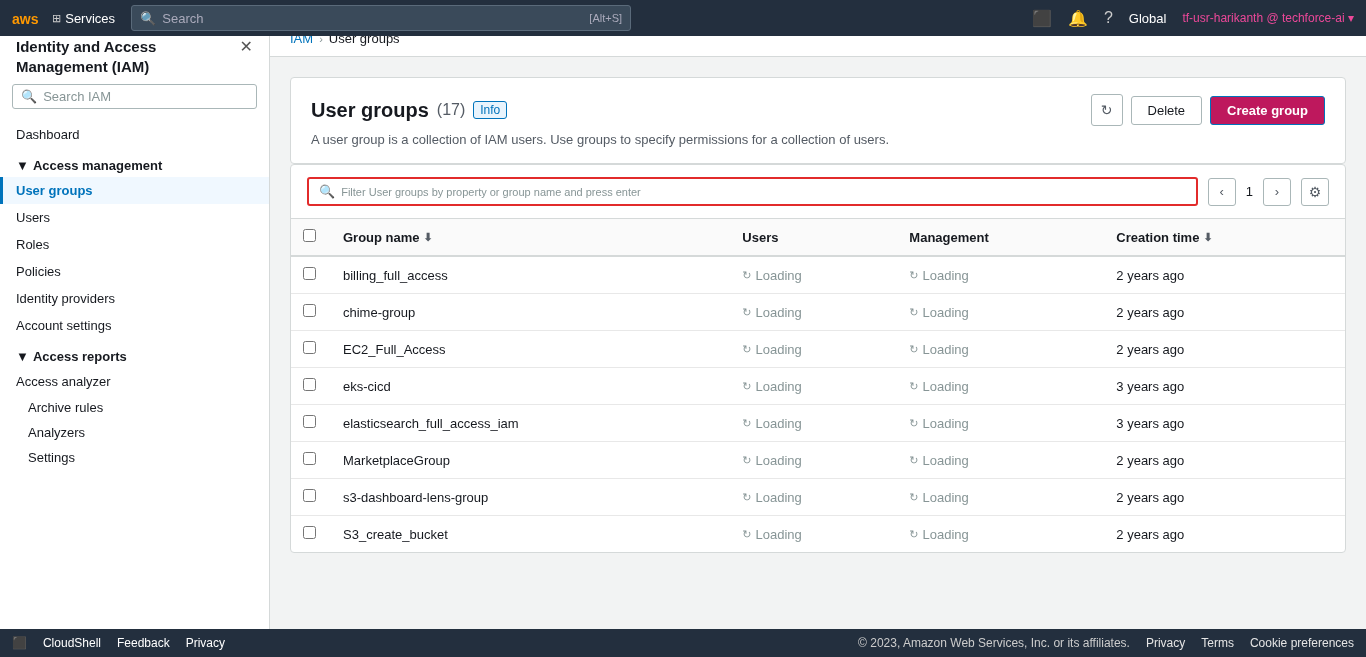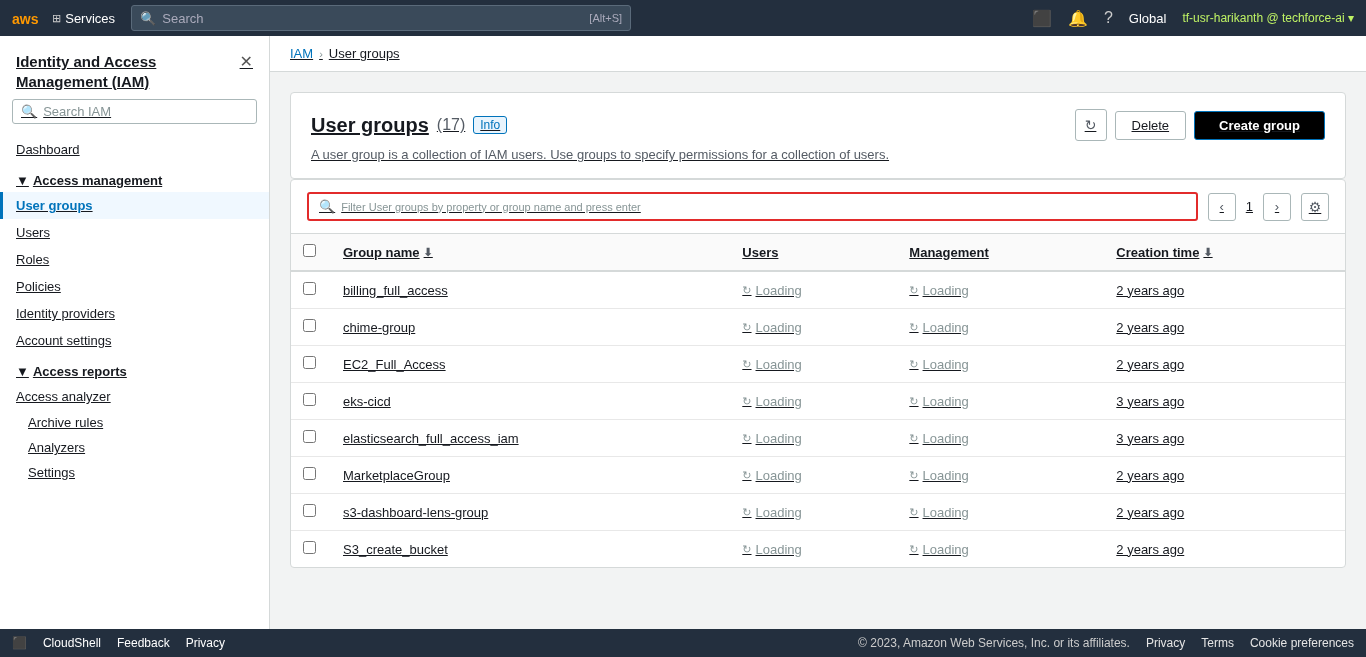--- a/index.html
+++ b/index.html
@@ -55,29 +55,28 @@
     }
     .top-nav-icons {
       margin-left: auto;
       display: flex; align-items: center; gap: 16px;
     }
     .top-nav-icon { color: #ccc; font-size: 16px; cursor: pointer; }
     .top-nav-region {
       color: #fff; font-size: 13px; cursor: pointer;
     }
     .top-nav-user {
-      color: #bef264; font-size: 12px; cursor: pointer;
+      color: #ec4899; font-size: 12px; cursor: pointer;
     }
 
     
     .app-layout {
       display: flex;
-      margin-top: 36px;
+      margin-top: 21px;
       height: calc(100vh - 36px);
-      text-decoration: underline;
     }
 
     
     .sidebar {
       width: 270px;
       min-width: 270px;
       background: #fff;
       border-right: 1px solid #d5d9d9;
       overflow-y: auto;
       display: flex;
@@ -222,24 +221,24 @@
     .btn-secondary {
       background: #fff;
       border: 1px solid #aab7b8;
       border-radius: 3px;
       padding: 6px 16px;
       font-size: 13px;
       color: #16191f;
       cursor: pointer;
     }
     .btn-primary {
-      background: #000000;
+      background: #be185d;
       border: 1px solid #0073bb;
       border-radius: 3px;
-      padding: 6px 24px;
+      padding: 6px 16px;
       font-size: 13px;
       color: #fff;
       cursor: pointer;
       font-weight: 600;
     }
 
     
     .table-section {
       background: #fff;
       border: 1px solid #d5d9d9;

